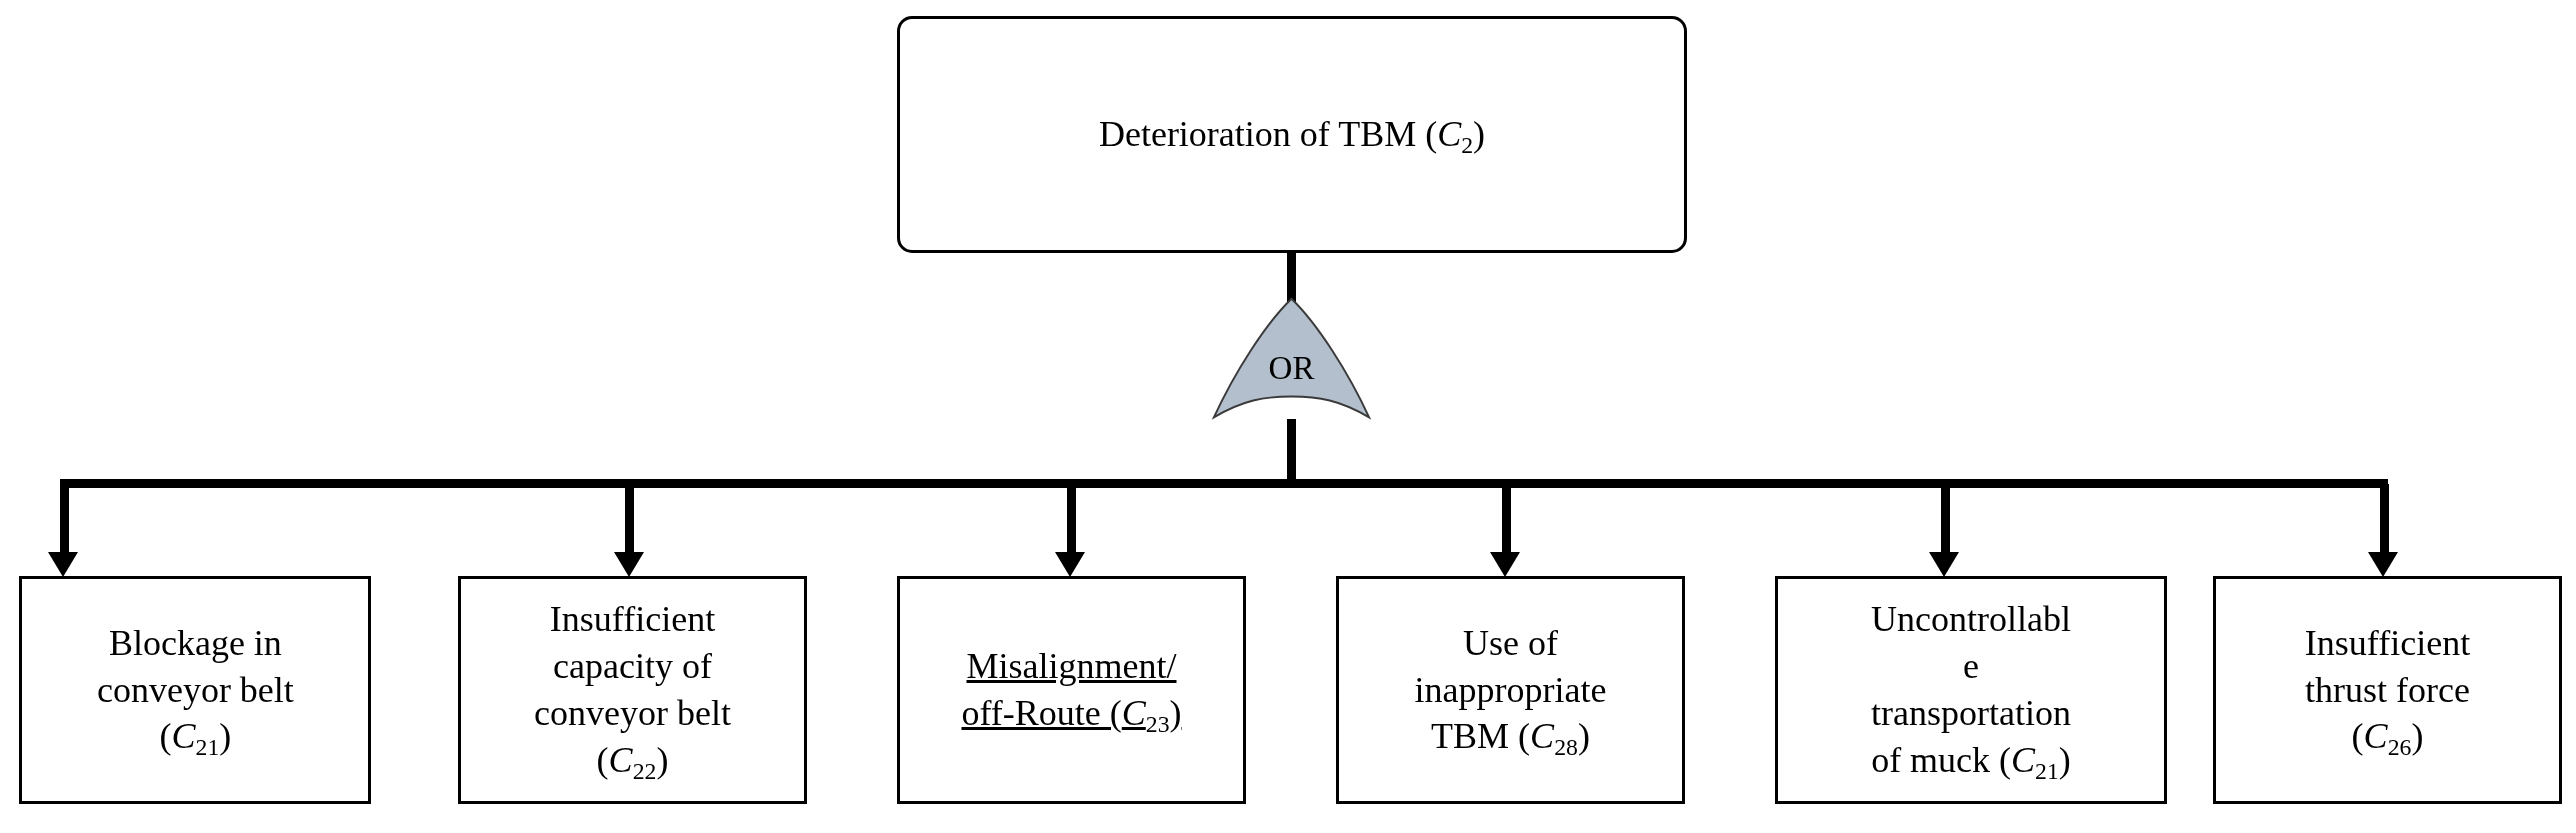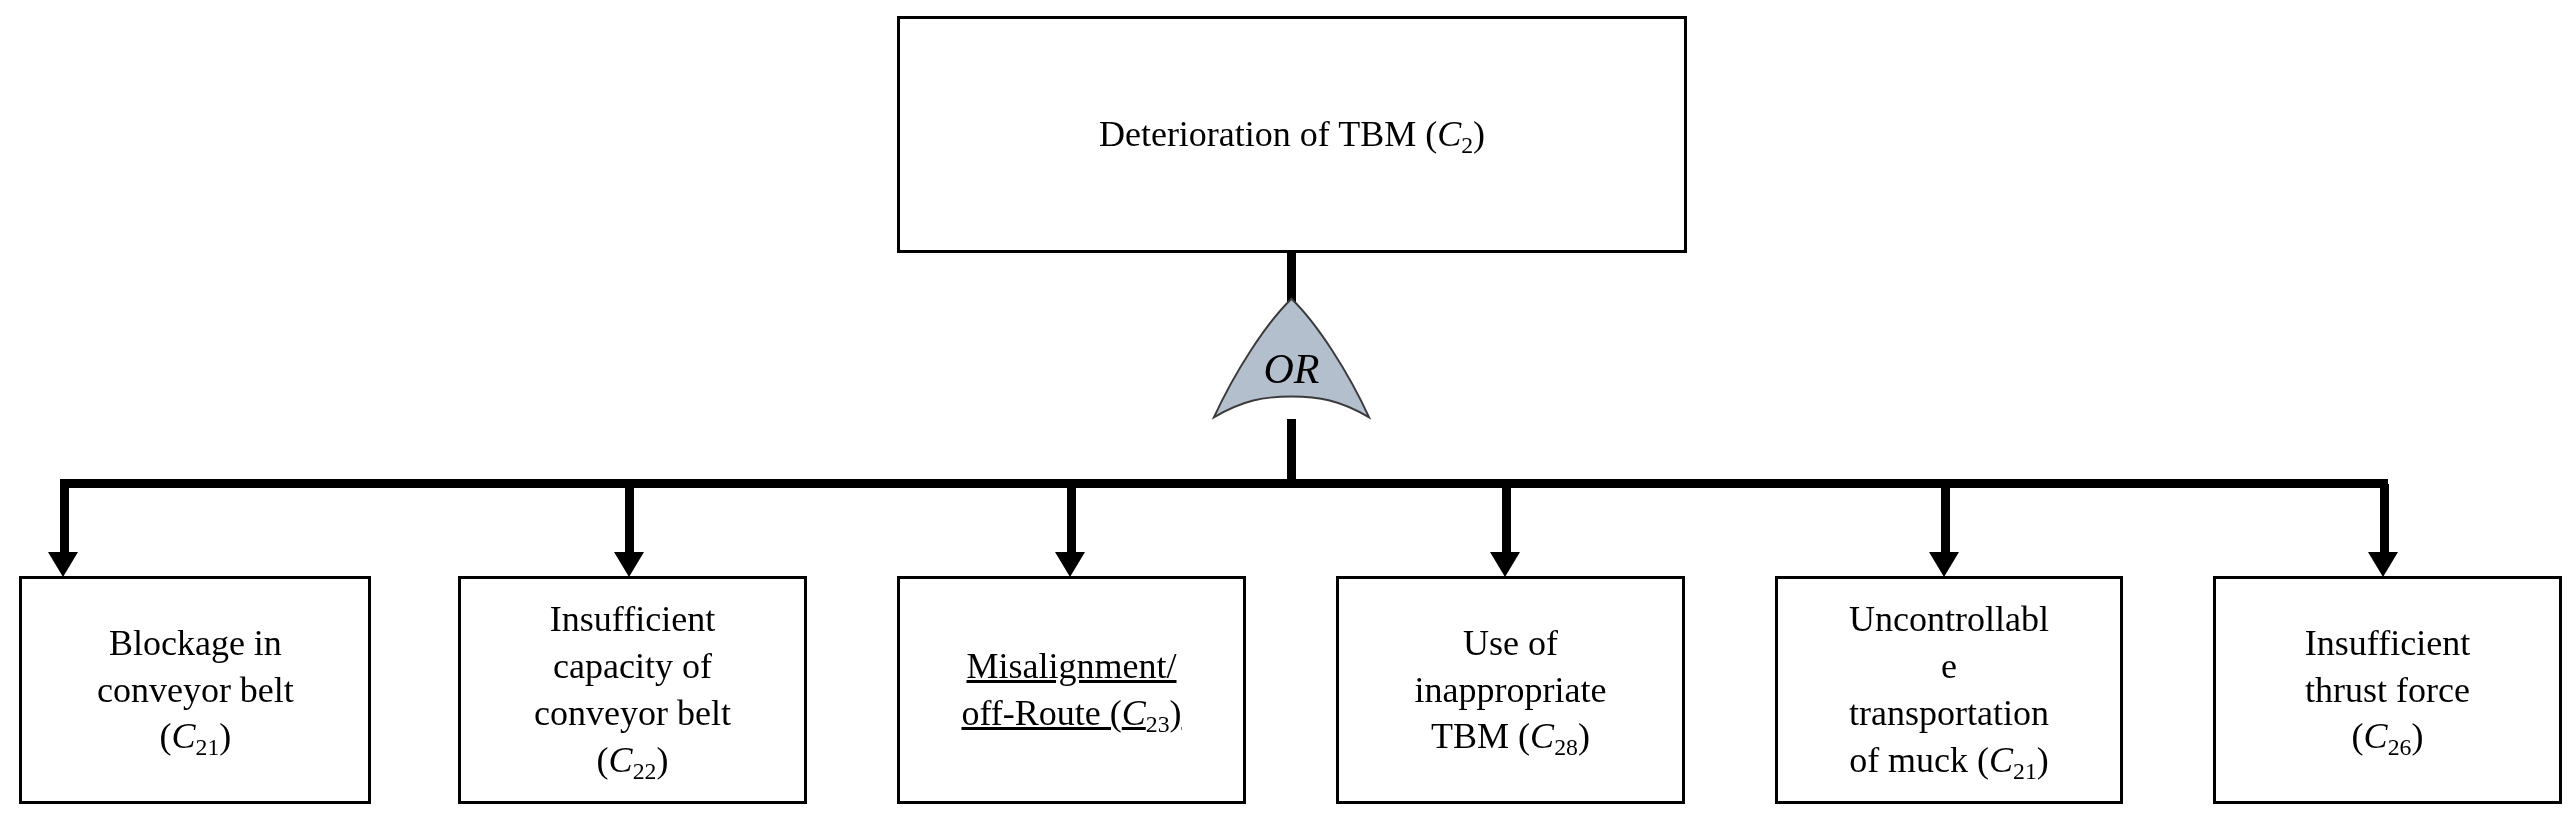--- a/index.html
+++ b/index.html
@@ -34,32 +34,33 @@
     white-space: pre-line;
     padding: 0 4.7px;
   }
 
   #top-event {
     left: 897px;
     top: 15.5px;
     width: 790px;
     height: 237px;
     font-size: 36px;
+    border-radius: 15px;
   }
 
   .leaf-box {
     top: 576px;
     height: 228px;
     font-size: 36px;
   }
   .leaf-1 { left: 19.4px;   width: 352px; }
   .leaf-2 { left: 458px;  width: 349px; }
   .leaf-3 { left: 897px; width: 349px; text-decoration: underline; }
   .leaf-4 { left: 1336px; width: 349px; }
-  .leaf-5 { left: 1775px; width: 348px; }
+  .leaf-5 { left: 1775px; width: 392px; }
   .leaf-6 { left: 2213px; width: 349px; }
 
   sub {
     font-size: 0.66em;
     vertical-align: -0.28em;
     line-height: 0;
   }
   .ital { font-style: italic; }
 
   
@@ -138,24 +139,23 @@
     position: absolute;
     left: 0;
     top: 0;
     width: 163px;
     height: 126px;
     display: flex;
     align-items: center;
     justify-content: center;
     padding-top: 17px;
     box-sizing: border-box;
-    font-size: 42px;
+    font-size: 33px;
     color: #000000;
     pointer-events: none;
-    font-style: italic;
   }
 </style>
 </head>
 <body>
 
 <div id="canvas">
 
   <div class="node-box" id="top-event">
     <span class="label"><span>Deterioration of TBM (</span><span class="ital">C</span><sub>2</sub><span>)</span></span>
   </div>

